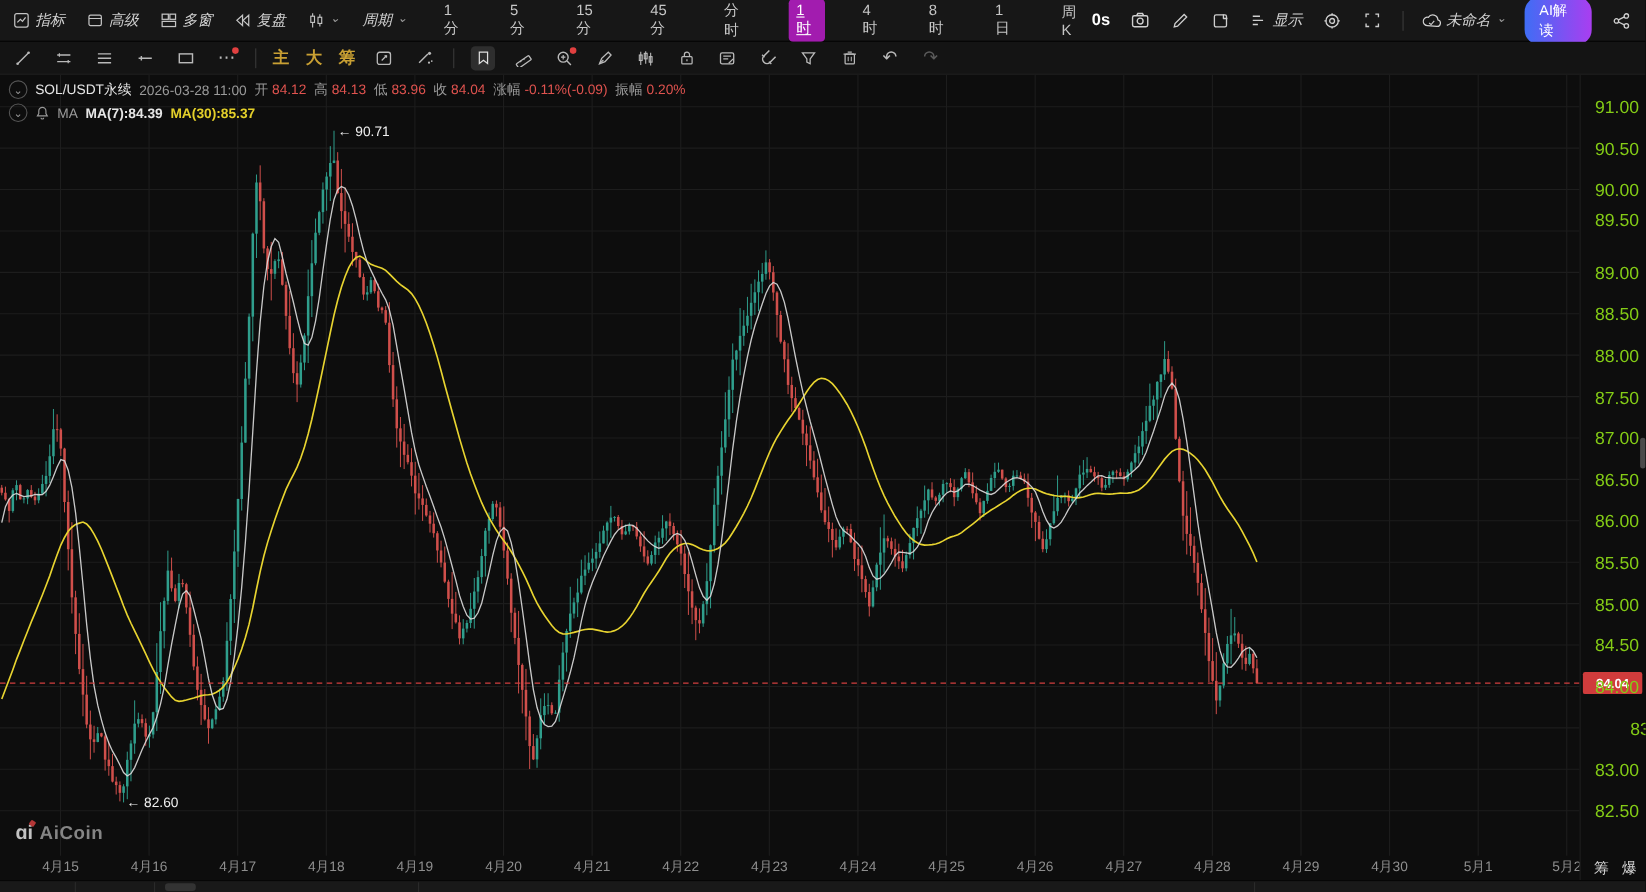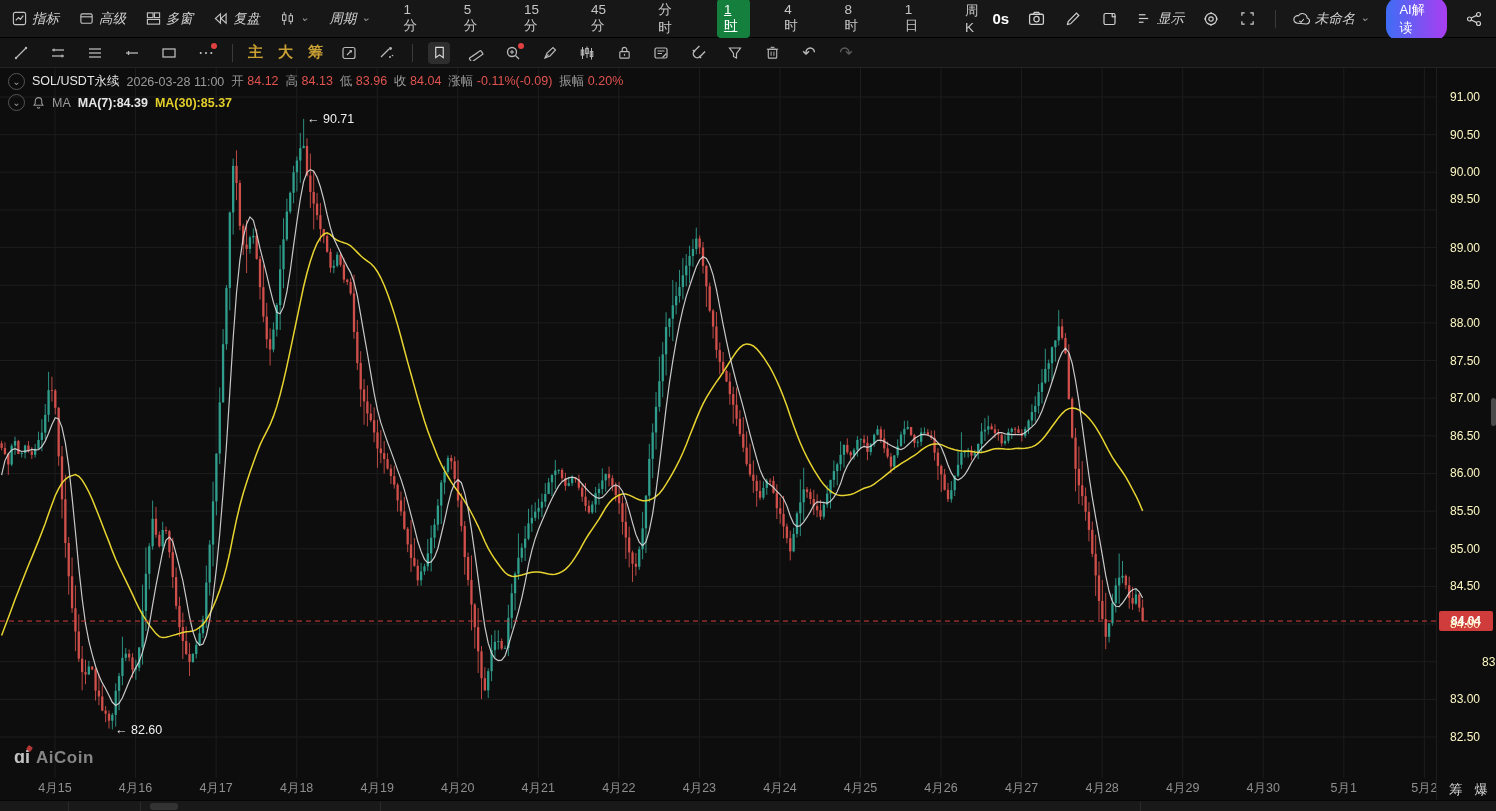--- a/index.html
+++ b/index.html
@@ -8,42 +8,42 @@
        -webkit-font-smoothing:antialiased;}
   svg.ic{display:block;}
   
   .hdr1{position:absolute;left:0;top:0;width:1496px;height:38px;background:#171717;
         border-bottom:1px solid #000;display:flex;align-items:center;padding:0 12px;box-sizing:border-box;}
   .hgrp{display:flex;align-items:center;gap:20px;}
   .hitem{display:flex;align-items:center;gap:5px;font-size:13.5px;color:#d2d2d2;cursor:pointer;white-space:nowrap;font-style:italic;}
   .chev{font-size:11px;color:#9a9a9a;line-height:1;transform:translateY(-1px);}
   .tfs{display:flex;align-items:center;gap:27px;margin-left:26px;font-size:13.5px;color:#c6c6c6;}
   .tf{cursor:pointer;padding:3px 7px;border-radius:4px;}
-  .tf.sel{background:#15803d;color:#fff;text-decoration:underline;}
+  .tf.sel{background:#a21caf;color:#fff;text-decoration:underline;}
   .hright{margin-left:auto;display:flex;align-items:center;gap:17px;}
   .timer{color:#fff;font-size:15px;font-weight:700;}
   .vdiv{width:1px;height:18px;background:#3a3a3a;}
   .aibtn{background:linear-gradient(90deg,#3f6df5,#a93ef0);color:#fff;font-size:13px;
          padding:4px 13px;border-radius:14px;cursor:pointer;}
   
   .hdr2{position:absolute;left:0;top:38px;width:1496px;height:30px;background:#141414;
         border-bottom:1px solid #232323;display:flex;align-items:center;gap:15px;
         padding:0 10px;box-sizing:border-box;}
   .t2{position:relative;display:flex;align-items:center;justify-content:center;
       width:22px;height:22px;cursor:pointer;color:#b9b9b9;}
   .t2.sel{background:#2e2e2e;border-radius:4px;}
   .t2 .dot{position:absolute;top:1px;right:0;width:6px;height:6px;border-radius:50%;background:#e14040;}
   .goldtab{color:#c9a033;font-size:15px;font-weight:700;cursor:pointer;}
   .glyph{font-size:16px;line-height:1;color:#b9b9b9;}
   .glyph.dim{color:#5b5b5b;}
   
   .chart{position:absolute;left:0;top:68px;width:1436px;height:732px;background:#0d0d0d;}
   .axis{position:absolute;left:1436px;top:68px;width:60px;height:732px;background:#0d0d0d;
         border-left:1px solid #1e1e1e;}
-  .ytick{position:absolute;left:13px;font-size:12px;color:#fef9c3;}
+  .ytick{position:absolute;left:13px;font-size:16px;color:#84cc16;}
   .badge{position:absolute;left:2px;width:54px;height:20px;background:#d03c3c;border-radius:2px;
          color:#fff;font-size:12px;font-weight:700;display:flex;align-items:center;justify-content:center;}
   .vhandle{position:absolute;right:1px;width:5px;height:28px;border-radius:3px;background:#4a4a4a;}
   
   .info{position:absolute;left:8px;top:4px;font-size:12.5px;display:flex;align-items:center;gap:7px;z-index:5;}
   .info .lbl{color:#9a9a9a;}
   .info .red{color:#e0534f;}
   .info .wht{color:#e6e6e6;}
   .info .yel{color:#e3cf2a;font-weight:700;}
   .circ{width:15px;height:15px;border:1px solid #555;border-radius:50%;display:flex;

